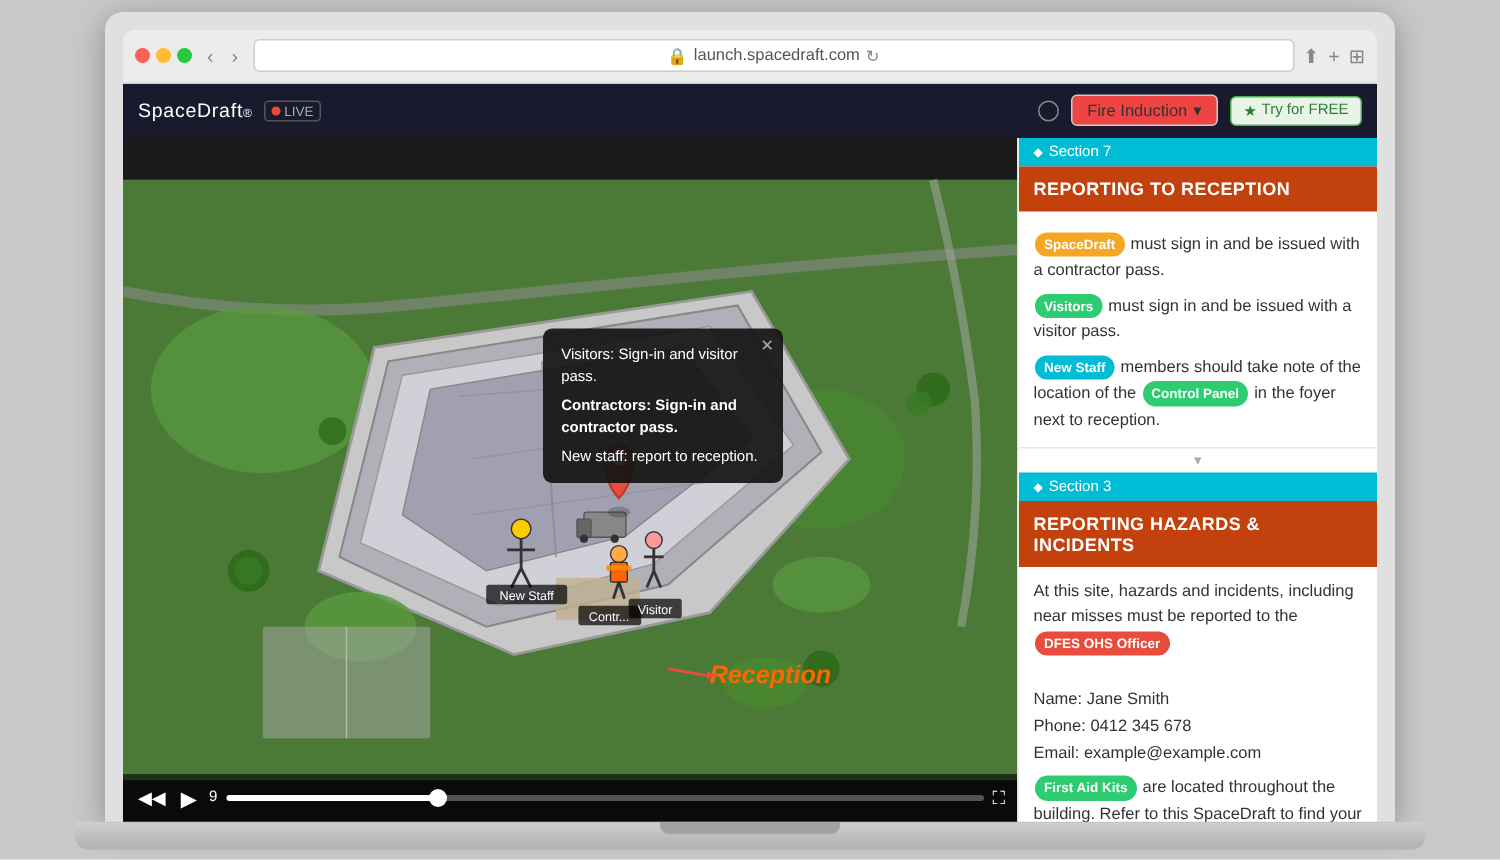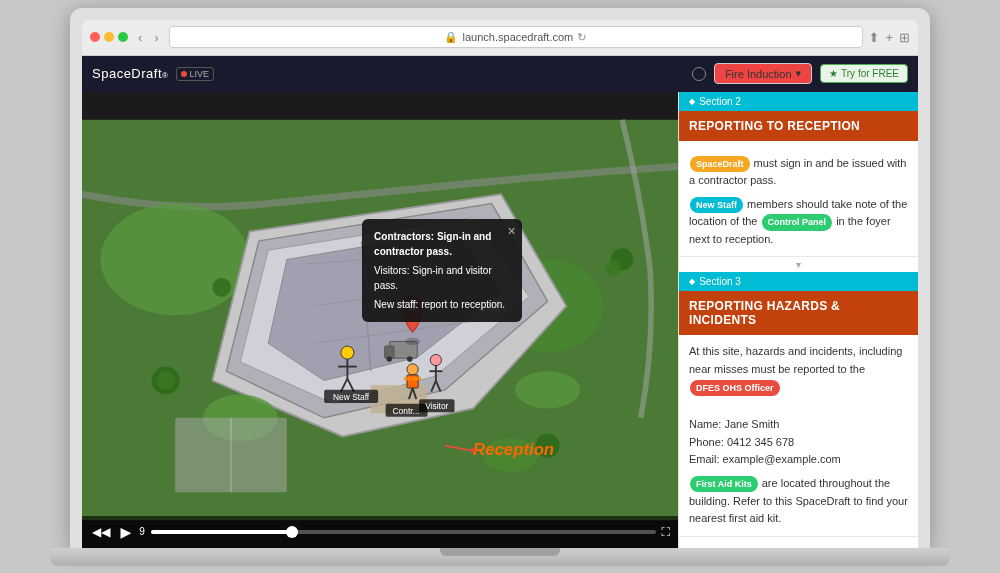--- a/index.html
+++ b/index.html
@@ -510,22 +510,22 @@
 
               <text x="420" y="360" fill="#ff6600" font-size="18" font-family="sans-serif" font-weight="bold" font-style="italic">Reception</text>
 
               <line x1="390" y1="350" x2="418" y2="355" stroke="#e74c3c" stroke-width="2"></line>
               <polygon points="418,352 425,355 418,358" fill="#e74c3c"></polygon>
             </svg>
 
             
             <div class="scene-tooltip">
               <span class="scene-tooltip-close">✕</span>
+              <div style="margin-bottom:4px;">Visitors: Sign-in and visitor pass.</div>
               <div style="margin-bottom:4px;font-weight:600;">Contractors: Sign-in and contractor pass.</div>
-              <div style="margin-bottom:4px;">Visitors: Sign-in and visitor pass.</div>
               <div>New staff: report to reception.</div>
             </div>
 
             
             <div class="video-controls">
               <span class="ctrl-btn">◀◀</span>
               <span class="ctrl-btn" style="font-size:14px;">▶</span>
               <span class="time-label">9</span>
               <div class="progress-bar-bg">
                 <div class="progress-bar-fill"></div>
@@ -534,26 +534,29 @@
               <span class="fullscreen-btn">⛶</span>
             </div>
           </div>
 
           <div class="right-panel">
             <div class="right-panel-inner">
 
               <div class="section-block panel-section2">
                 <div class="section-header-bar">
                   <span class="diamond">◆</span>
-                  <span>Section 2</span>
+                  <span>Section 7</span>
                 </div>
                 <div class="section-title-dark">REPORTING TO RECEPTION</div>
                 <div class="section-body">
                   <p style="margin-top:6px;">
                     <span class="tag tag-contractors">SpaceDraft</span> must sign in and be issued with a contractor pass.
+                  </p>
+                  <p style="margin-top:6px;">
+                    <span class="tag tag-visitors">Visitors</span> must sign in and be issued with a visitor pass.
                   </p>
                   <p style="margin-top:6px;">
                     <span class="tag tag-newstaff">New Staff</span> members should take note of the location of the <span class="tag tag-panel">Control Panel</span> in the foyer next to reception.
                   </p>
                 </div>
               </div>
 
               <div class="scroll-arrow">▾</div>
 
               <div class="section-block panel-section3">

